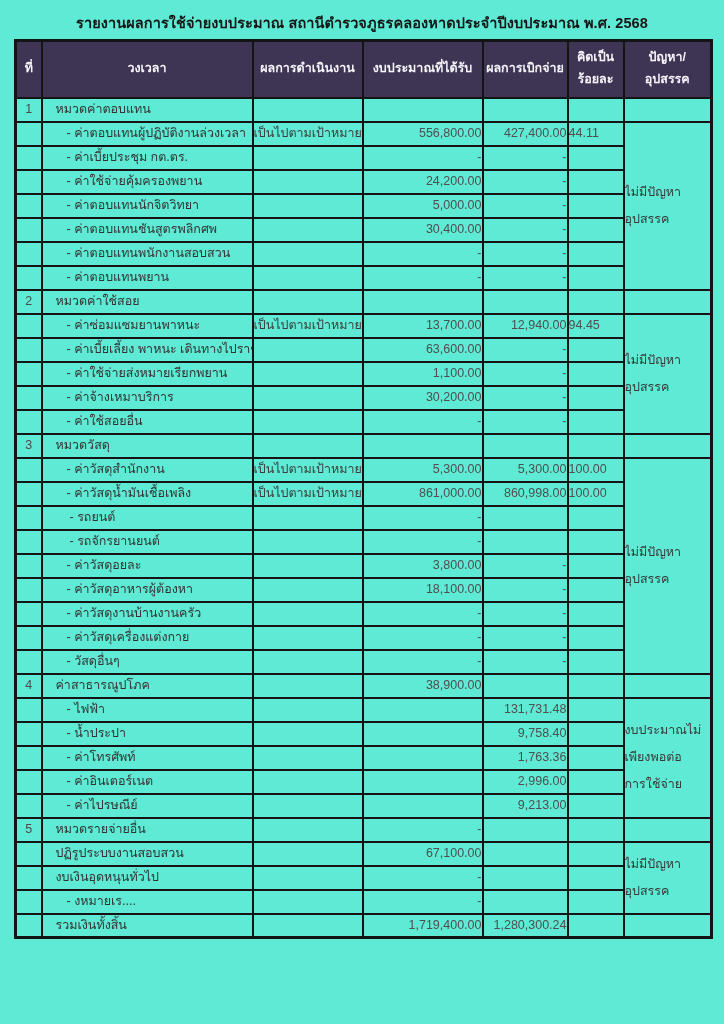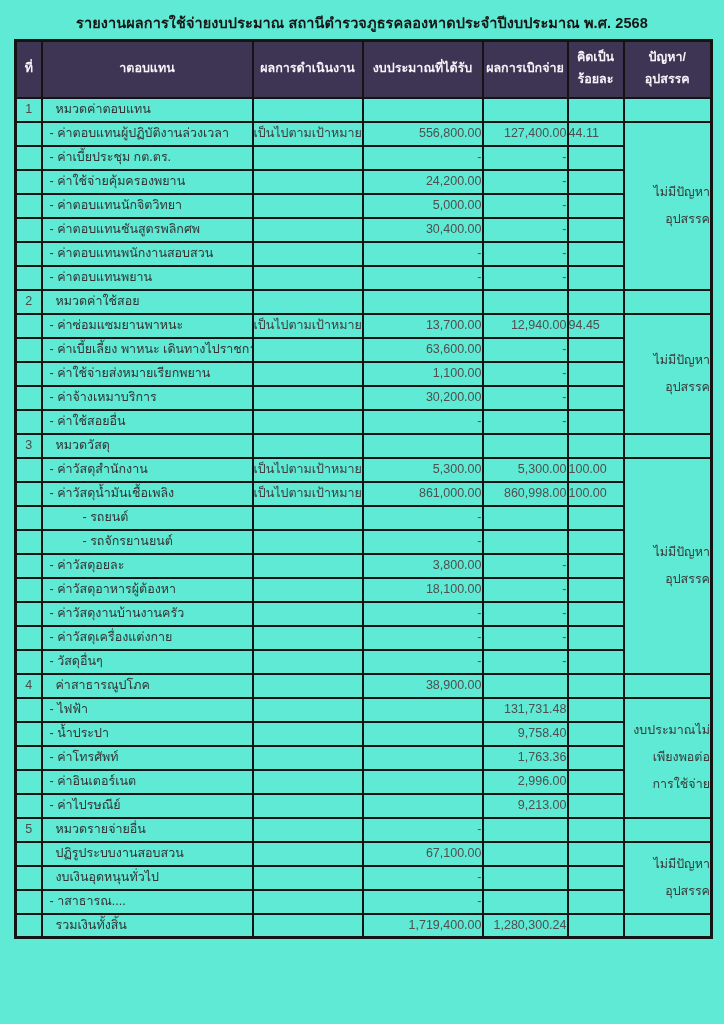--- a/index.html
+++ b/index.html
@@ -32,28 +32,28 @@
     white-space:pre-line;line-height:1.75;font-size:13px;
   }
   tbody tr{height:24px;}
   tbody td{
     color:#343434;vertical-align:middle;white-space:nowrap;
     line-height:1.05;
   }
   td.c-no{text-align:center;color:#4c4c4c;}
   td.c-item{text-align:left;}
   td.c-item.ind0{padding-left:13px;}
-  td.c-item.ind1{padding-left:7px;}
-  td.c-item.ind2{padding-left:40px;}
+  td.c-item.ind1{padding-left:24px;}
+  td.c-item.ind2{padding-left:27px;}
   td.c-perf{text-align:center;color:#3f3f3f;}
   td.c-num{text-align:right;padding-right:9px;color:#4f4f4f;}
   td.c-pct{padding-right:7px;color:#4f4f4f;}
   td.c-problem{
-    text-align:right;vertical-align:middle;
-    white-space:pre-line;line-height:2.15;color:#3a3a3a;border-radius:21px;
+    text-align:left;vertical-align:middle;
+    white-space:pre-line;line-height:2.15;color:#3a3a3a;
   }
   td.thick-bottom{border-bottom:4px solid #101010;border-radius:11px;}
 </style>
 </head>
 <body>
 
 <div class="page">
   <div class="doc-title">รายงานผลการใช้จ่ายงบประมาณ สถานีตำรวจภูธรคลองหาดประจำปีงบประมาณ  พ.ศ. 2568</div>
 
   <table class="report">
@@ -62,21 +62,21 @@
       <col style="width:211px">
       <col style="width:110px">
       <col style="width:120px">
       <col style="width:85px">
       <col style="width:56px">
       <col style="width:88px">
     </colgroup>
     <thead>
       <tr>
         <th>ที่</th>
-        <th>าตอบแทน</th>
+        <th>วงเวลา</th>
         <th>ผลการดำเนินงาน</th>
         <th>งบประมาณที่ได้รับ</th>
         <th>ผลการเบิกจ่าย</th>
         <th>คิดเป็น
 ร้อยละ</th>
         <th>ปัญหา/
 อุปสรรค</th>
       </tr>
     </thead>
     <tbody id="report-body">
@@ -87,21 +87,21 @@
           <td class="c-num"></td>
           <td class="c-num"></td>
           <td class="c-pct"></td>
           <td class="c-problem" rowspan="1"></td>
         </tr>
         <tr>
           <td class="c-no"></td>
           <td class="c-item ind1">- ค่าตอบแทนผู้ปฏิบัติงานล่วงเวลา</td>
           <td class="c-perf">เป็นไปตามเป้าหมาย</td>
           <td class="c-num">556,800.00</td>
-          <td class="c-num">127,400.00</td>
+          <td class="c-num">427,400.00</td>
           <td class="c-pct">44.11</td>
           <td class="c-problem" rowspan="7">ไม่มีปัญหา
 อุปสรรค</td>
         </tr>
         <tr>
           <td class="c-no"></td>
           <td class="c-item ind1">- ค่าเบี้ยประชุม กต.ตร.</td>
           <td class="c-perf"></td>
           <td class="c-num">-</td>
           <td class="c-num">-</td>
@@ -355,21 +355,21 @@
         <tr>
           <td class="c-no"></td>
           <td class="c-item ind0">งบเงินอุดหนุนทั่วไป</td>
           <td class="c-perf"></td>
           <td class="c-num">-</td>
           <td class="c-num"></td>
           <td class="c-pct"></td>
         </tr>
         <tr>
           <td class="c-no"></td>
-          <td class="c-item ind1">- าสาธารณ....</td>
+          <td class="c-item ind1">- งหมายเร....</td>
           <td class="c-perf"></td>
           <td class="c-num">-</td>
           <td class="c-num"></td>
           <td class="c-pct"></td>
         </tr>
         <tr>
           <td class="c-no"></td>
           <td class="c-item ind0">รวมเงินทั้งสิ้น</td>
           <td class="c-perf"></td>
           <td class="c-num">1,719,400.00</td>

